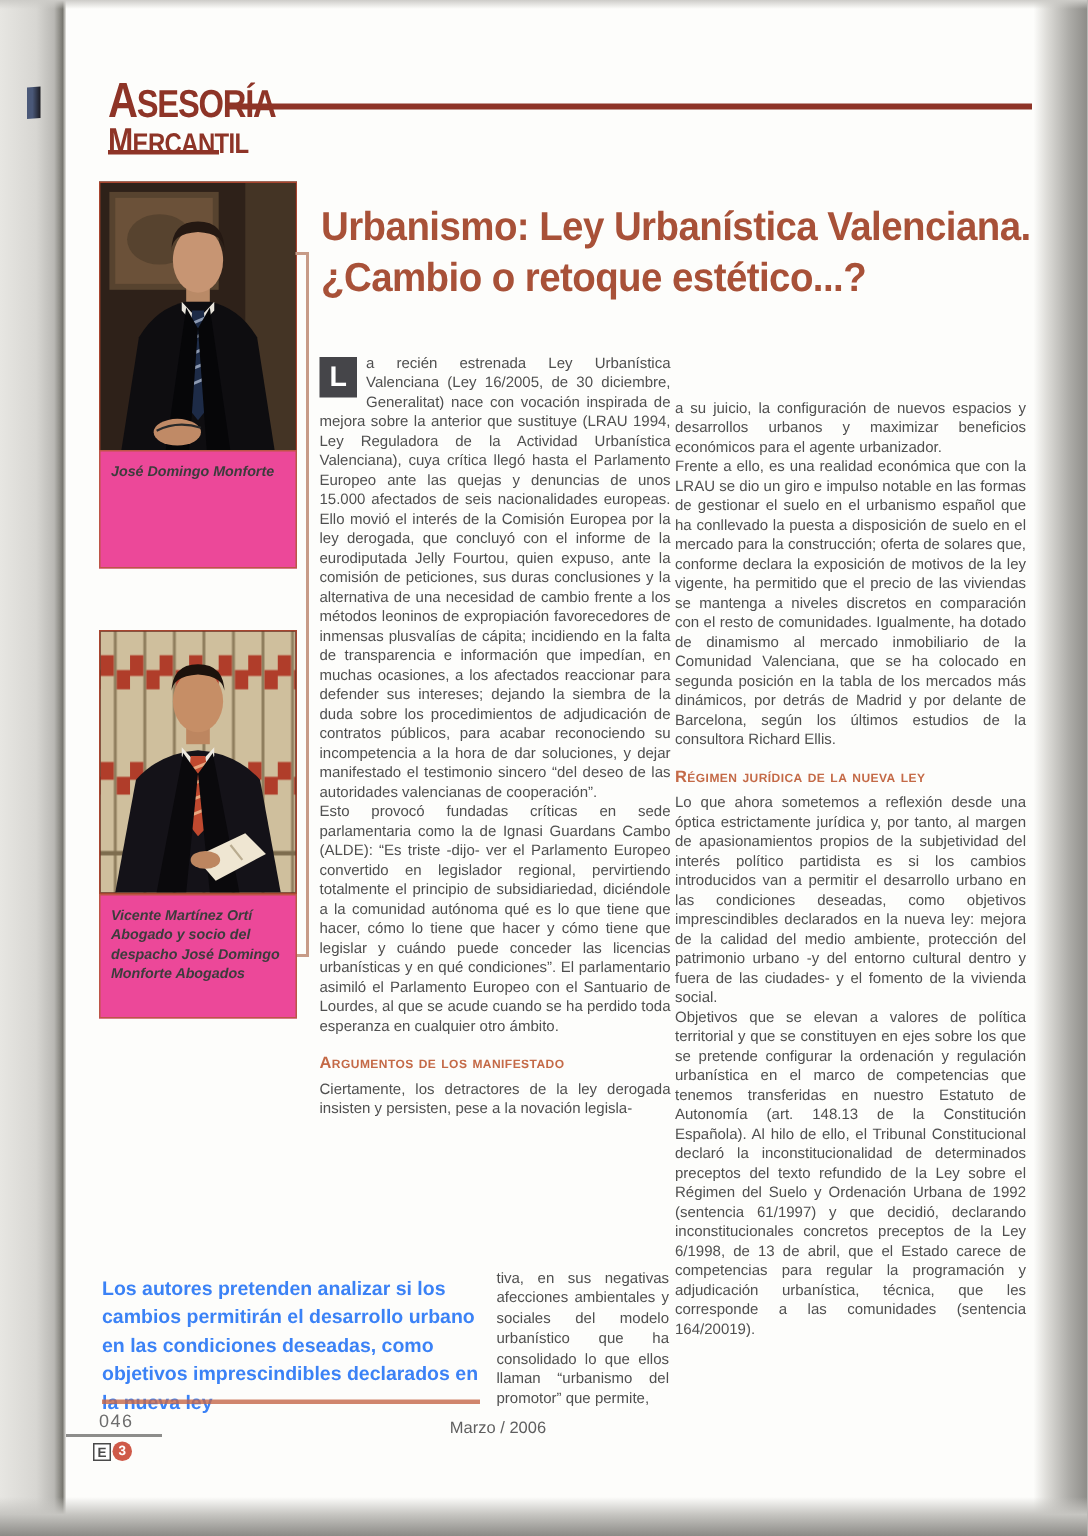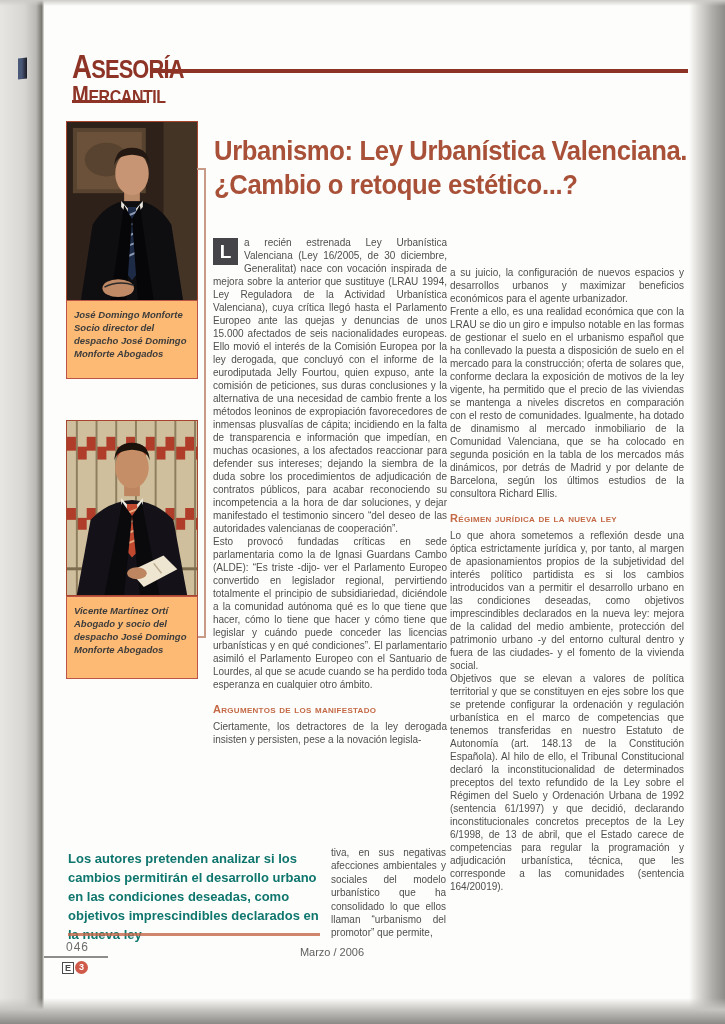--- a/index.html
+++ b/index.html
@@ -31,41 +31,41 @@
   
   .article-title { position:absolute; left:214px; top:134px; color:#a85138; font-weight:bold;
                    font-size:27px; line-height:34px; letter-spacing:-0.4px;
                    transform:scaleX(0.95); transform-origin:left; white-space:nowrap; }
   
   .photo-frame { position:absolute; border:1px solid #a8452f; box-sizing:border-box; background:#2e2119; }
   .photo-frame svg { display:block; width:100%; height:100%; }
   #photo1 { left:66px; top:121px; width:132px; height:181px; }
   #photo2 { left:66px; top:420px; width:132px; height:176px; }
   .caption-box { position:absolute; left:66px; width:132px; border:1px solid #bd5547; box-sizing:border-box;
-                 background:#fdba74; padding:7px 6px 5px 7px; font-style:italic; font-weight:bold;
+                 background:#ec4899; padding:7px 6px 5px 7px; font-style:italic; font-weight:bold;
                  font-size:9.5px; line-height:13px; color:#3c3c3c; }
   #caption1 { top:300px; height:79px; }
   #caption2 { top:596px; height:83px; }
   .vrule { position:absolute; left:204px; top:168px; width:2px; height:470px; background:#c79b87; }
   .vrule-tick { position:absolute; width:8px; height:2px; background:#c79b87; }
   #vtick-top { left:197px; top:168px; }
   #vtick-bot { left:197px; top:636px; }
   
   .col { position:absolute; top:236px; width:234px; color:#4f4f4f; font-size:10px;
          line-height:13px; text-align:justify; }
   #col1 { left:213px; } #col2 { left:450px;margin-top:30px; }
   .col p { margin:0; }
   .dropcap { float:left; width:25px; height:27px; background:#454549; color:#fff; font-weight:bold;
              font-size:19px; text-align:center; line-height:27px; margin:2px 6px 2px 0; }
   .sec-heading { color:#c46a47; font-weight:bold; font-size:11px; font-variant:small-caps;
                  letter-spacing:0.3px; margin:12px 0 4px 0; text-align:left; }
   .col1-tail { position:absolute; left:331px; top:846px; width:115px; color:#4f4f4f;
                font-size:10px; line-height:13.4px; text-align:justify; }
   
-  .pullquote { position:absolute; left:68px; top:849px; width:255px; color:#0f766e;
+  .pullquote { position:absolute; left:68px; top:849px; width:255px; color:#3b82f6;
                font-weight:bold; font-size:13px; line-height:19px; }
   .pq-rule { position:absolute; left:68px; top:933px; width:252px; height:3px; background:#c4674a; opacity:0.8; }
   
   .pageno { position:absolute; left:66px; top:940px; font-size:12px; color:#6d6d6d; letter-spacing:1px; }
   .pageno-rule { position:absolute; left:44px; top:956px; width:64px; height:1.5px; background:#8d8d8b; }
   .footer-logo { position:absolute; left:62px; top:961px; display:flex; gap:1px; align-items:center; }
   .logo-e { width:12px; height:12px; border:1.5px solid #4a4a4a; color:#4a4a4a; font-size:9px;
             font-weight:bold; text-align:center; line-height:11px; box-sizing:border-box; background:#fff; }
   .logo-3 { width:13px; height:13px; border-radius:50%; background:#cf5a49; color:#fff; font-size:9px;
             font-weight:bold; text-align:center; line-height:13px; }
@@ -111,21 +111,20 @@
       <path d="M59 96 L73 90 M59 106 L74 100 M60 116 L74 110 M60 126 L75 120 M61 136 L75 130" stroke="#8d9ab2" stroke-width="2"></path>
       <path d="M44 181 L58 84 L66 98 L60 181 Z" fill="#060608"></path>
       <path d="M88 181 L74 84 L66 98 L72 181 Z" fill="#060608"></path>
       <ellipse cx="52" cy="168" rx="16" ry="9" fill="#c08a66"></ellipse>
       <path d="M38 167 Q52 160 68 165" stroke="#2a2a2a" stroke-width="1.5" fill="none"></path>
     </svg>
   </div>
 
   <div id="caption1" class="caption-box">
     <div>José Domingo Monforte</div>
-    <div>Socio director del despacho José Domingo Monforte Abogados</div>
   </div>
 
   <div class="vrule"></div>
   <div id="vtick-top" class="vrule-tick"></div>
   <div id="vtick-bot" class="vrule-tick"></div>
 
   <div id="photo2" class="photo-frame">
     <svg viewBox="0 0 132 176" preserveAspectRatio="none">
       <defs>
         <pattern id="books" width="20" height="176" patternUnits="userSpaceOnUse">

